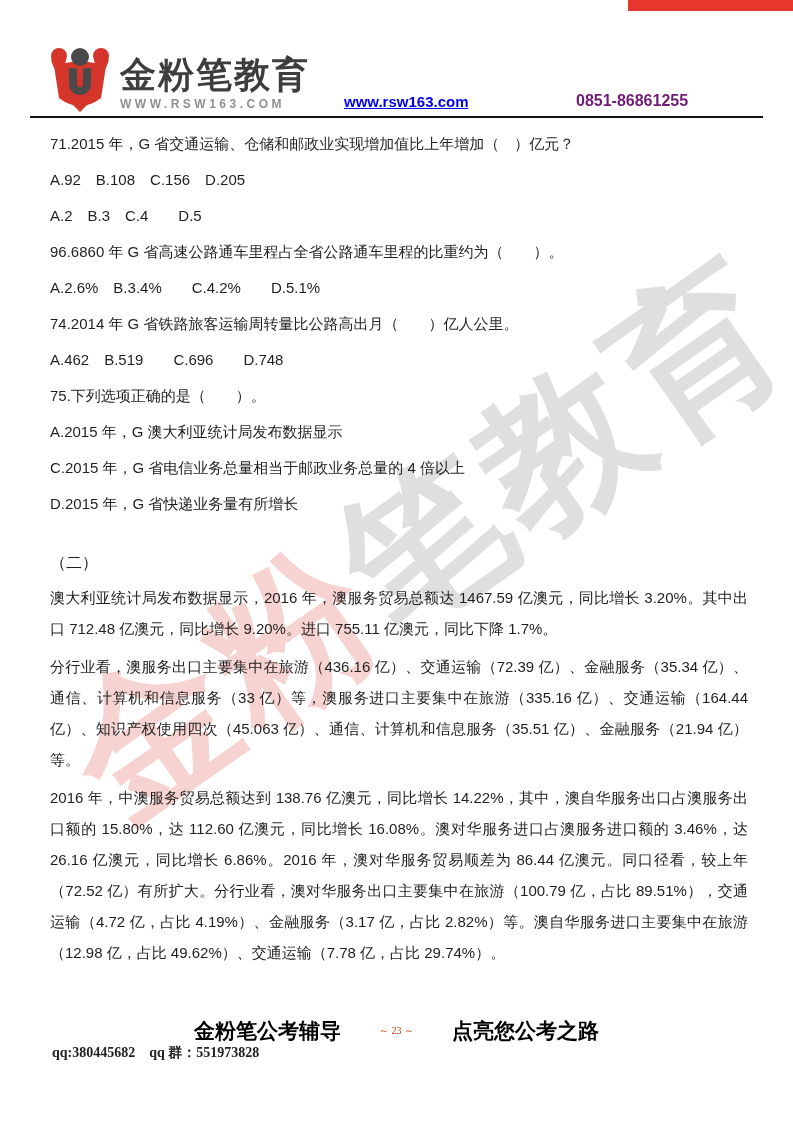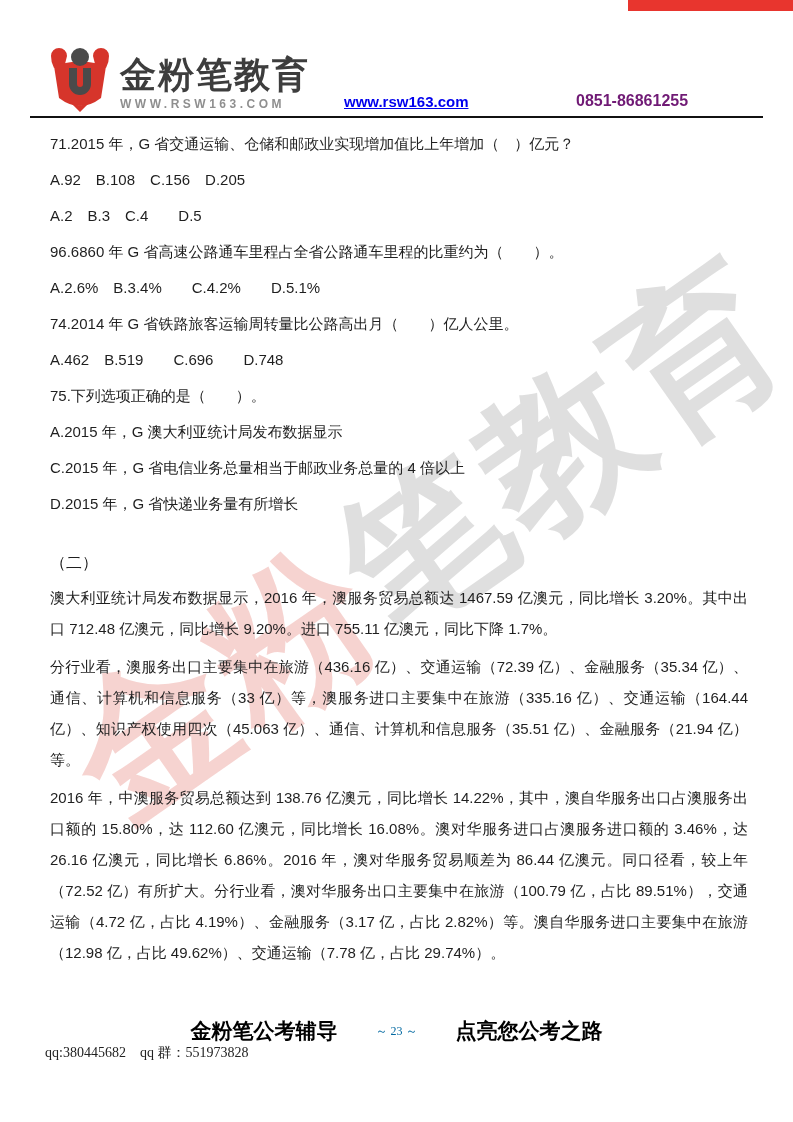--- a/index.html
+++ b/index.html
@@ -92,28 +92,28 @@
   
   .footer-line {
     position: absolute; left: 0; right: 0; top: 997px;
     display: flex; justify-content: center; align-items: center;
     gap: 38px; z-index: 1; margin-top: 20px;
   }
   .footer-brand, .footer-slogan {
     font-size: 21px; font-weight: 800; color: #000;
   }
   .footer-page {
-    font-size: 12px; color: #0369a1;
+    font-size: 10px; color: #c2410c;
     font-family: "Liberation Serif", serif;
   }
   .footer-info {
-    position: absolute; left: 0; right: 0; top: 1044px;
+    position: absolute; left: 7px; right: 0; top: 1044px;
     display: flex; justify-content: space-between;
     padding: 0 80px 0 45px;
-    font-size: 14px; color: #222; z-index: 1;
+    font-size: 14px; color: #222; z-index: 1; font-weight: bold;
   }
   .footer-qq { font-family: "Liberation Serif", serif; }
   .footer-address { font-family: "Liberation Sans", sans-serif; }
 </style>
 </head>
 <body>
 
 <div class="accent-bar"></div>
 
 <header class="header">

